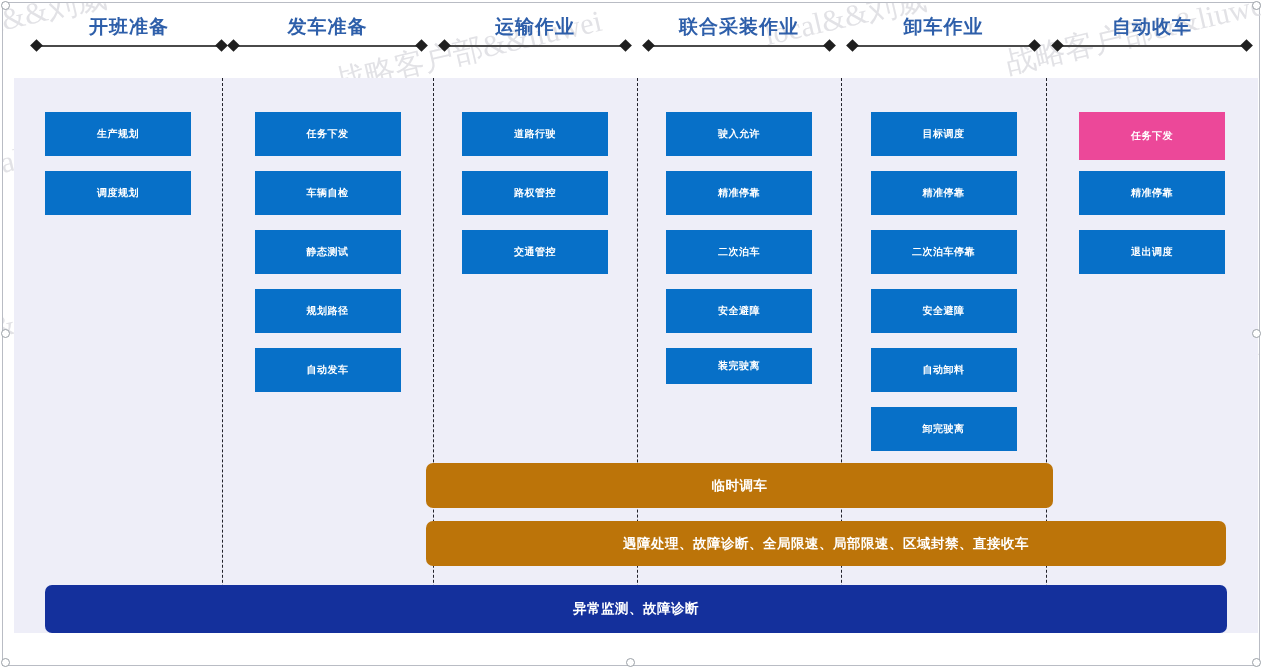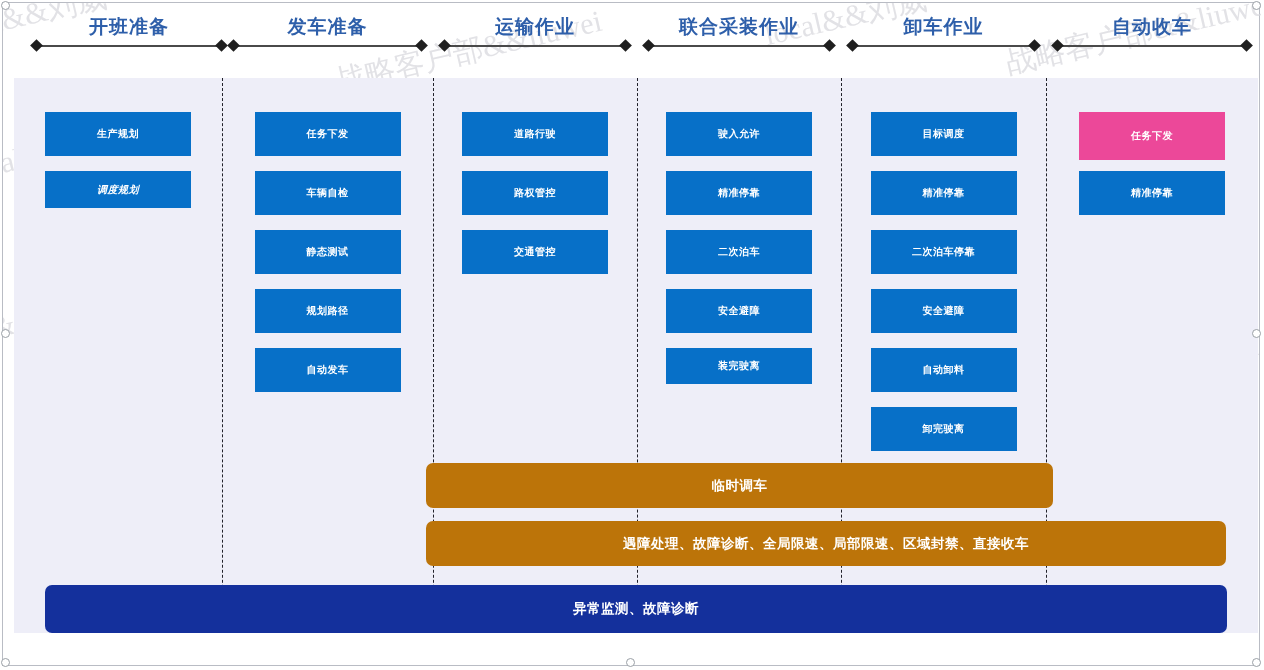--- a/index.html
+++ b/index.html
@@ -177,21 +177,21 @@
       </div>
     </div>
 
   <div id="board">
       <div class="divider" style="left: 208px;"></div>
       <div class="divider" style="left: 419px;"></div>
       <div class="divider" style="left: 623px;"></div>
       <div class="divider" style="left: 827px;"></div>
       <div class="divider" style="left: 1032px;"></div>
       <div class="node" style="left: 31px; top: 34px; width: 146px; height: 44px; background: rgb(7, 112, 200);">生产规划</div>
-      <div class="node" style="left: 31px; top: 93px; width: 146px; height: 37px; background: rgb(7, 112, 200); font-style: italic;">调度规划</div>
+      <div class="node" style="left: 31px; top: 93px; width: 146px; height: 44px; background: rgb(7, 112, 200);">调度规划</div>
       <div class="node" style="left: 240.5px; top: 34px; width: 146px; height: 44px; background: rgb(7, 112, 200);">任务下发</div>
       <div class="node" style="left: 240.5px; top: 93px; width: 146px; height: 44px; background: rgb(7, 112, 200);">车辆自检</div>
       <div class="node" style="left: 240.5px; top: 152px; width: 146px; height: 44px; background: rgb(7, 112, 200);">静态测试</div>
       <div class="node" style="left: 240.5px; top: 211px; width: 146px; height: 44px; background: rgb(7, 112, 200);">规划路径</div>
       <div class="node" style="left: 240.5px; top: 270px; width: 146px; height: 44px; background: rgb(7, 112, 200);">自动发车</div>
       <div class="node" style="left: 448px; top: 34px; width: 146px; height: 44px; background: rgb(7, 112, 200);">道路行驶</div>
       <div class="node" style="left: 448px; top: 93px; width: 146px; height: 44px; background: rgb(7, 112, 200);">路权管控</div>
       <div class="node" style="left: 448px; top: 152px; width: 146px; height: 44px; background: rgb(7, 112, 200);">交通管控</div>
       <div class="node" style="left: 652px; top: 34px; width: 146px; height: 44px; background: rgb(7, 112, 200);">驶入允许</div>
       <div class="node" style="left: 652px; top: 93px; width: 146px; height: 44px; background: rgb(7, 112, 200);">精准停靠</div>
@@ -199,20 +199,21 @@
       <div class="node" style="left: 652px; top: 211px; width: 146px; height: 44px; background: rgb(7, 112, 200);">安全避障</div>
       <div class="node" style="left: 652px; top: 270px; width: 146px; height: 36px; background: rgb(7, 112, 200);">装完驶离</div>
       <div class="node" style="left: 856.5px; top: 34px; width: 146px; height: 44px; background: rgb(7, 112, 200);">目标调度</div>
       <div class="node" style="left: 856.5px; top: 93px; width: 146px; height: 44px; background: rgb(7, 112, 200);">精准停靠</div>
       <div class="node" style="left: 856.5px; top: 152px; width: 146px; height: 44px; background: rgb(7, 112, 200);">二次泊车停靠</div>
       <div class="node" style="left: 856.5px; top: 211px; width: 146px; height: 44px; background: rgb(7, 112, 200);">安全避障</div>
       <div class="node" style="left: 856.5px; top: 270px; width: 146px; height: 44px; background: rgb(7, 112, 200);">自动卸料</div>
       <div class="node" style="left: 856.5px; top: 329px; width: 146px; height: 44px; background: rgb(7, 112, 200);">卸完驶离</div>
       <div class="node" style="left: 1065px; top: 34px; width: 146px; height: 48px; background: #ec4899; text-align: right;">任务下发</div>
       <div class="node" style="left: 1065px; top: 93px; width: 146px; height: 44px; background: rgb(7, 112, 200);">精准停靠</div>
+      <div class="node" style="left: 1065px; top: 152px; width: 146px; height: 44px; background: rgb(7, 112, 200);">退出调度</div>
       <div class="wide-bar bar-orange" style="left: 412px; width: 627px; top: 385px; height: 45px;">临时调车</div>
       <div class="wide-bar bar-orange" style="left: 412px; width: 800px; top: 443px; height: 45px;">遇障处理、故障诊断、全局限速、局部限速、区域封禁、直接收车</div>
       <div class="wide-bar bar-navy" style="left: 31px; width: 1182px; top: 507px; height: 48px;">异常监测、故障诊断</div>
     </div>
 
   <div class="handle h-tl"></div>
   <div class="handle h-tr"></div>
   <div class="handle h-ml"></div>
   <div class="handle h-mr"></div>
   <div class="handle h-bl"></div>

